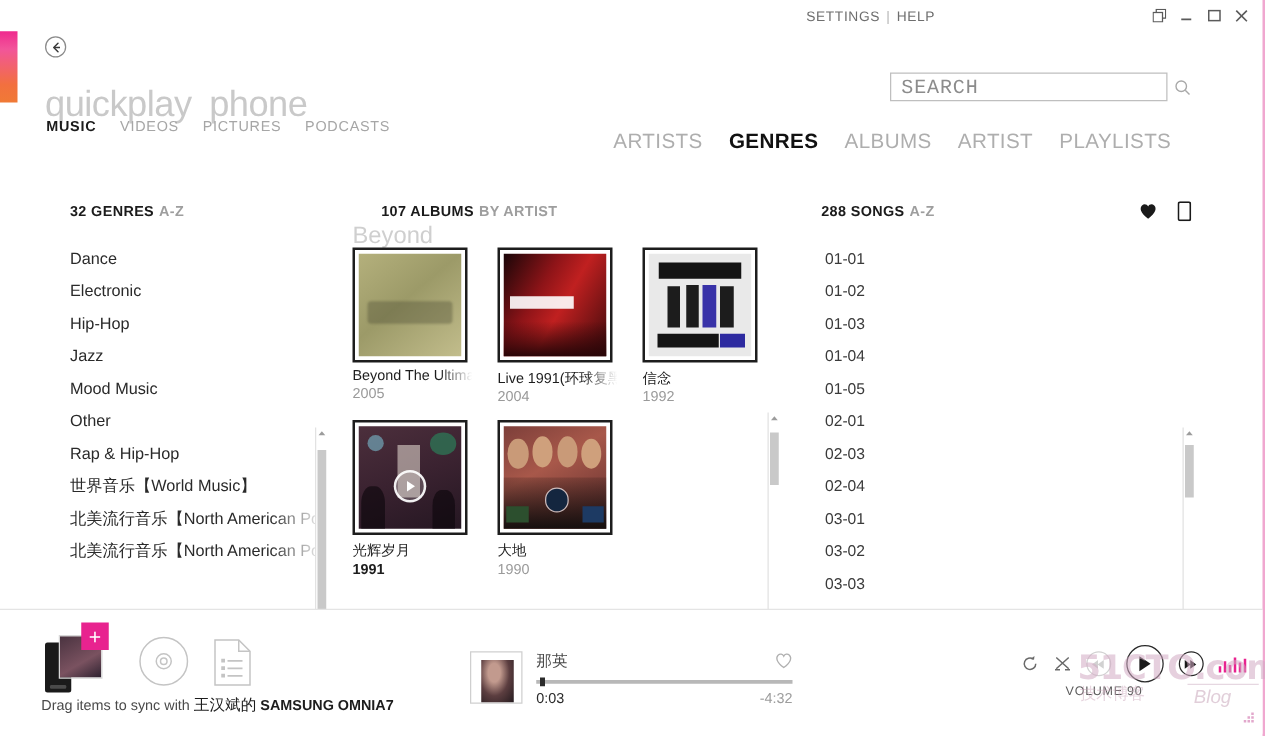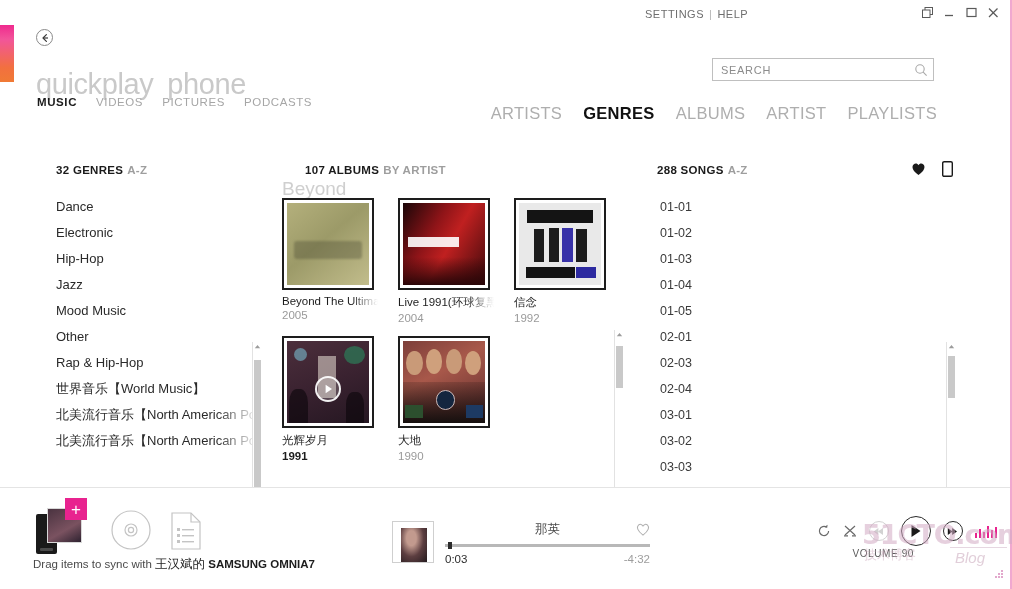--- a/index.html
+++ b/index.html
@@ -66,22 +66,22 @@
   .sub.active { color: #1b1b1b; font-weight: bold; }
 
   
   .search {
     position: absolute; left: 712px; top: 58px; width: 222px; height: 23px;
     border: 1px solid #bfbfbf; background: #fff;
     display: flex; align-items: center;
   }
   .search input {
     border: 0; outline: 0; flex: 1; height: 100%;
-    padding: 0 8px; font-size: 11px; letter-spacing: .7px;
-    color: #555; font-family: Liberation Sans, sans-serif;
+    padding: 0 8px; font-size: 16px; letter-spacing: .7px;
+    color: #555; font-family: Liberation Mono, monospace;
     background: transparent;
   }
   .search input::placeholder { color: #8c8c8c; }
   .search .mag { width: 24px; display: flex; align-items: center; justify-content: center; cursor: pointer; }
 
   
   .mainnav {
     position: absolute; right: 73px; top: 104px;
     display: flex; gap: 21px; font-size: 16.5px; letter-spacing: .3px;
   }
@@ -195,21 +195,21 @@
     color: #fff; font-size: 17px; line-height: 1; font-weight: 300;
   }
   .cdicon, .listicon { cursor: pointer; }
   .synctext {
     position: absolute; left: 33px; top: 68px; font-size: 11.5px; color: #4a4a4a;
   }
   .synctext b { color: #1d1d1d; }
   .synctext .cn { color: #1d1d1d; font-size: 12.5px; }
 
   
-  .nowplaying { position: absolute; left: 392px; top: 33px; display: flex; gap: 11px; text-align: center; }
+  .nowplaying { position: absolute; left: 376px; top: 33px; display: flex; gap: 11px; }
   .npart {
     width: 42px; height: 42px; border: 1px solid #cfcfcf;
     background: linear-gradient(155deg, #6b4a52, #2c2026 65%, #11 100%);
     position: relative; overflow: hidden;
   }
   .npart::before {
     content:''; position:absolute; left:8px; top:6px; width:26px; height:34px;
     background: radial-gradient(ellipse at 40% 30%, #c29a8e 0 22%, #5c3e40 55%, #241a1e 100%);
   }
   .npinfo { width: 205px; position: relative; }

